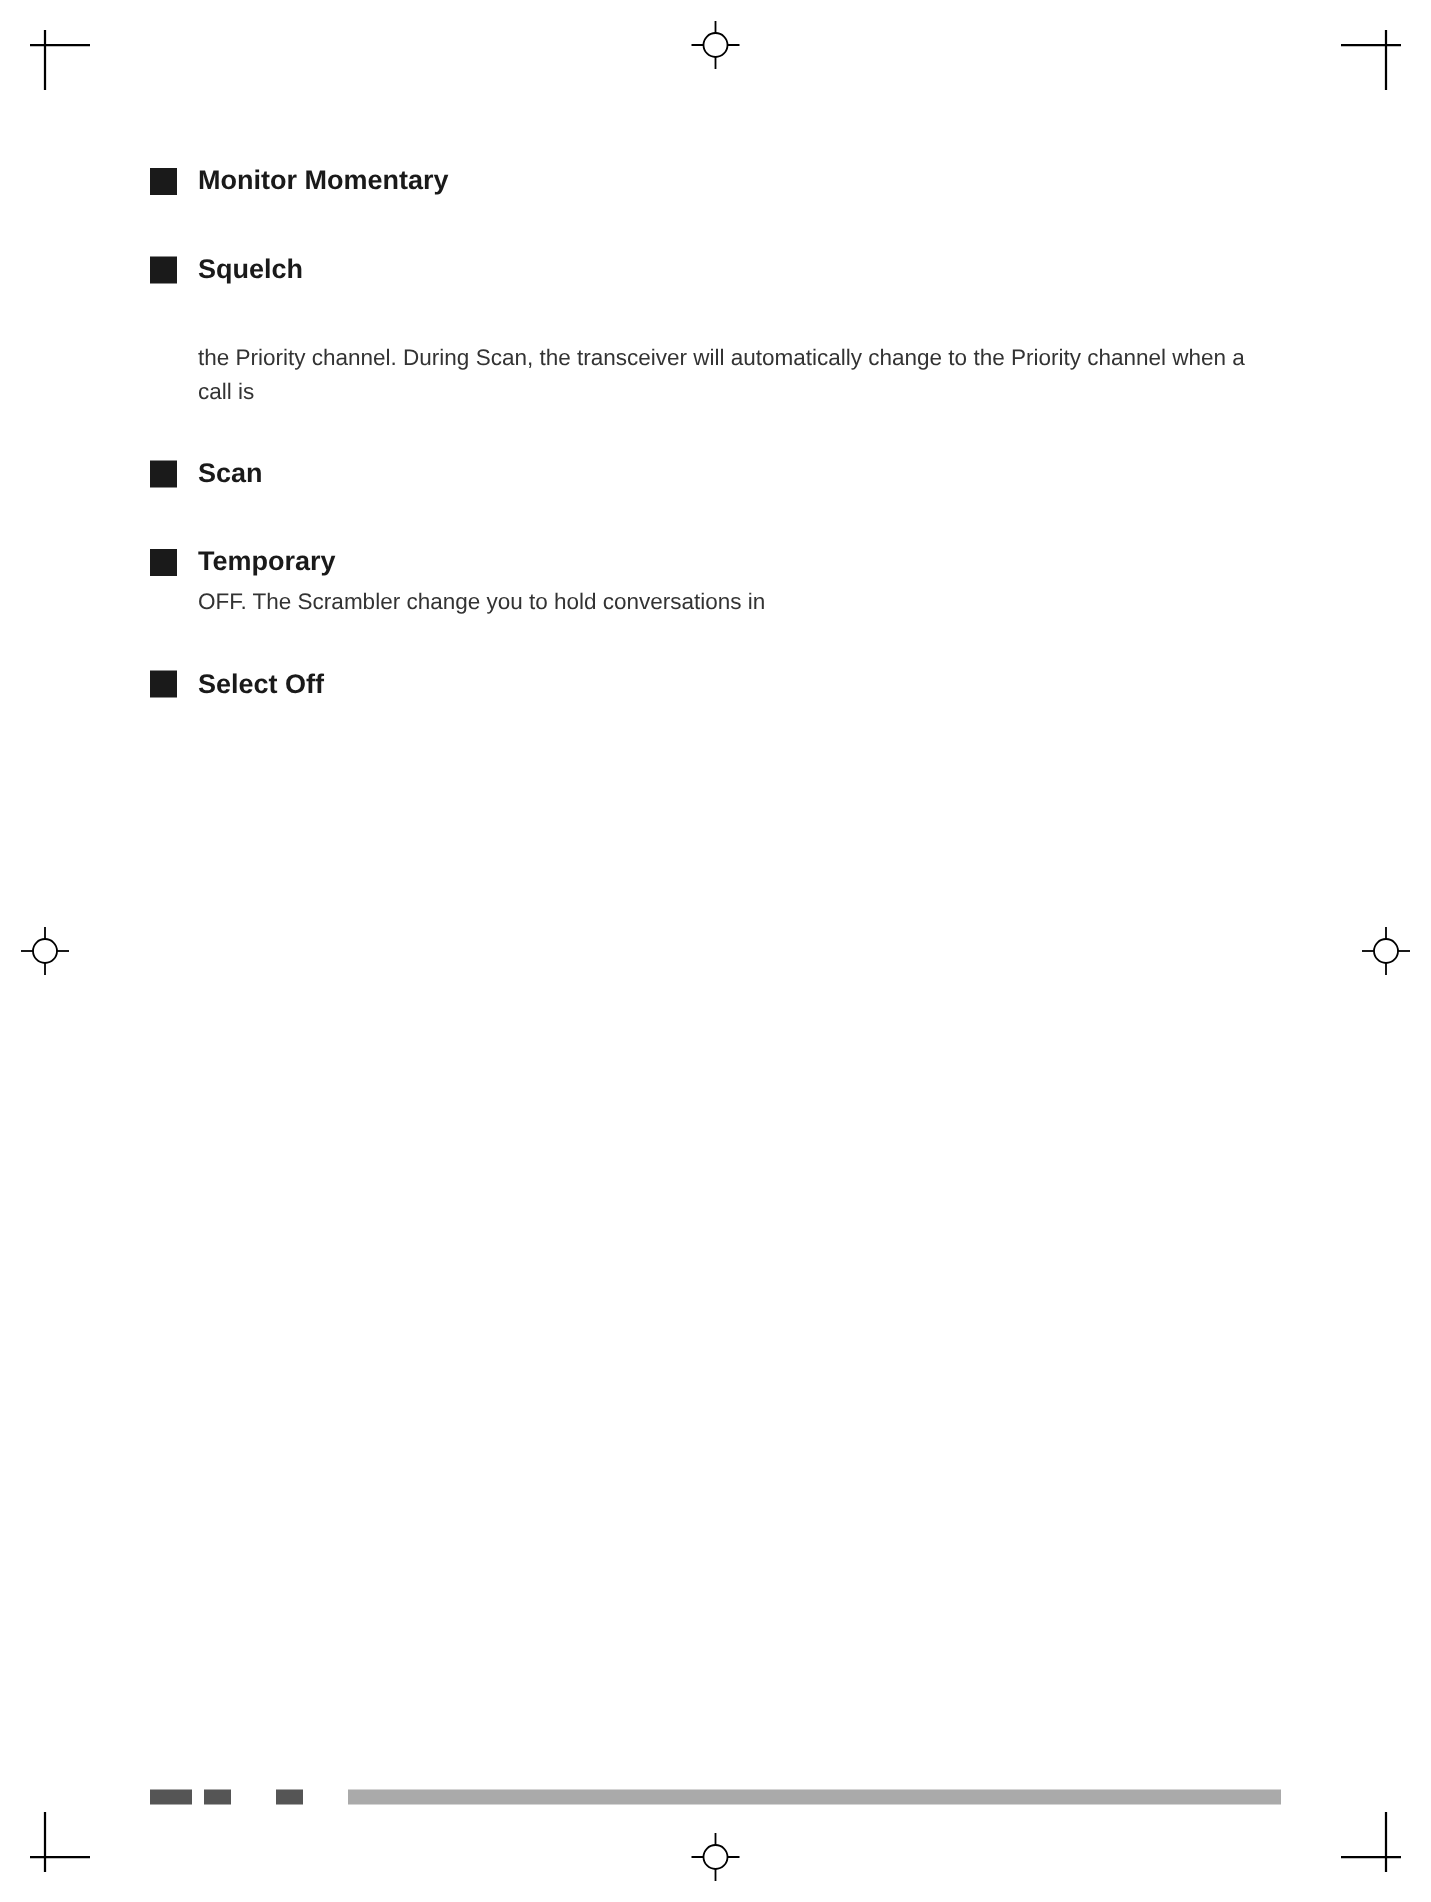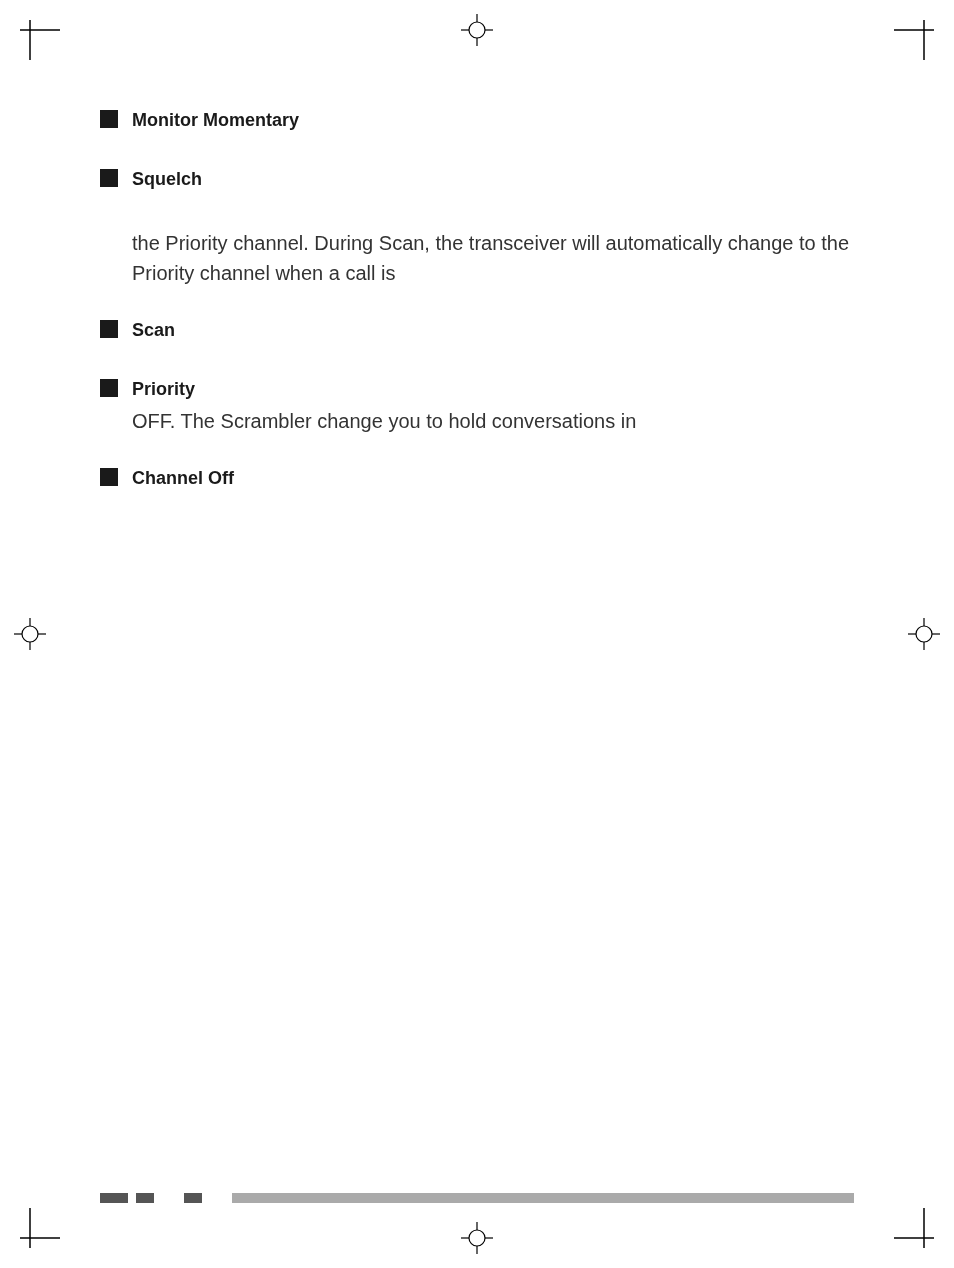--- a/index.html
+++ b/index.html
@@ -61,40 +61,40 @@
     }
 
     .menu-item {
       display: flex;
       flex-direction: column;
       margin-bottom: 32px;
     }
 
     .menu-header {
       display: flex;
-      align-items: flex-start;
+      align-items: center;
       margin-bottom: 6px;
     }
 
     .menu-icon {
       width: 18px;
       height: 18px;
       background: #1a1a1a;
       flex-shrink: 0;
       margin-right: 14px;
     }
 
     .menu-title {
       font-size: 18px;
       font-weight: bold;
       color: #1a1a1a;
     }
 
     .menu-description {
-      font-size: 20px;
+      font-size: 15px;
       color: #333333;
       margin-left: 32px;
       line-height: 1.5;
     }
 
     
     .bottom-bar {
       position: absolute;
       bottom: 65px;
       left: 100px;
@@ -227,29 +227,29 @@
     <div class="menu-header">
       <div class="menu-icon"></div>
       <span class="menu-title">Scan</span>
     </div>
   </div>
 
 
   <div class="menu-item">
     <div class="menu-header">
       <div class="menu-icon"></div>
-      <span class="menu-title">Priority</span>
+      <span class="menu-title">Temporary</span>
     </div>
     <div class="menu-description">OFF.  The Scrambler change you to hold conversations in</div>
   </div>
 
   <div class="menu-item">
     <div class="menu-header">
       <div class="menu-icon"></div>
-      <span class="menu-title">Channel Off</span>
+      <span class="menu-title">Select Off</span>
     </div>
   </div>
 
 </div>
 
 <div class="bottom-bar">
   <div class="bar-segment-dark"></div>
   <div class="bar-segment-dark2"></div>
   <div class="bar-gap"></div>
   <div class="bar-segment-dark3"></div>

